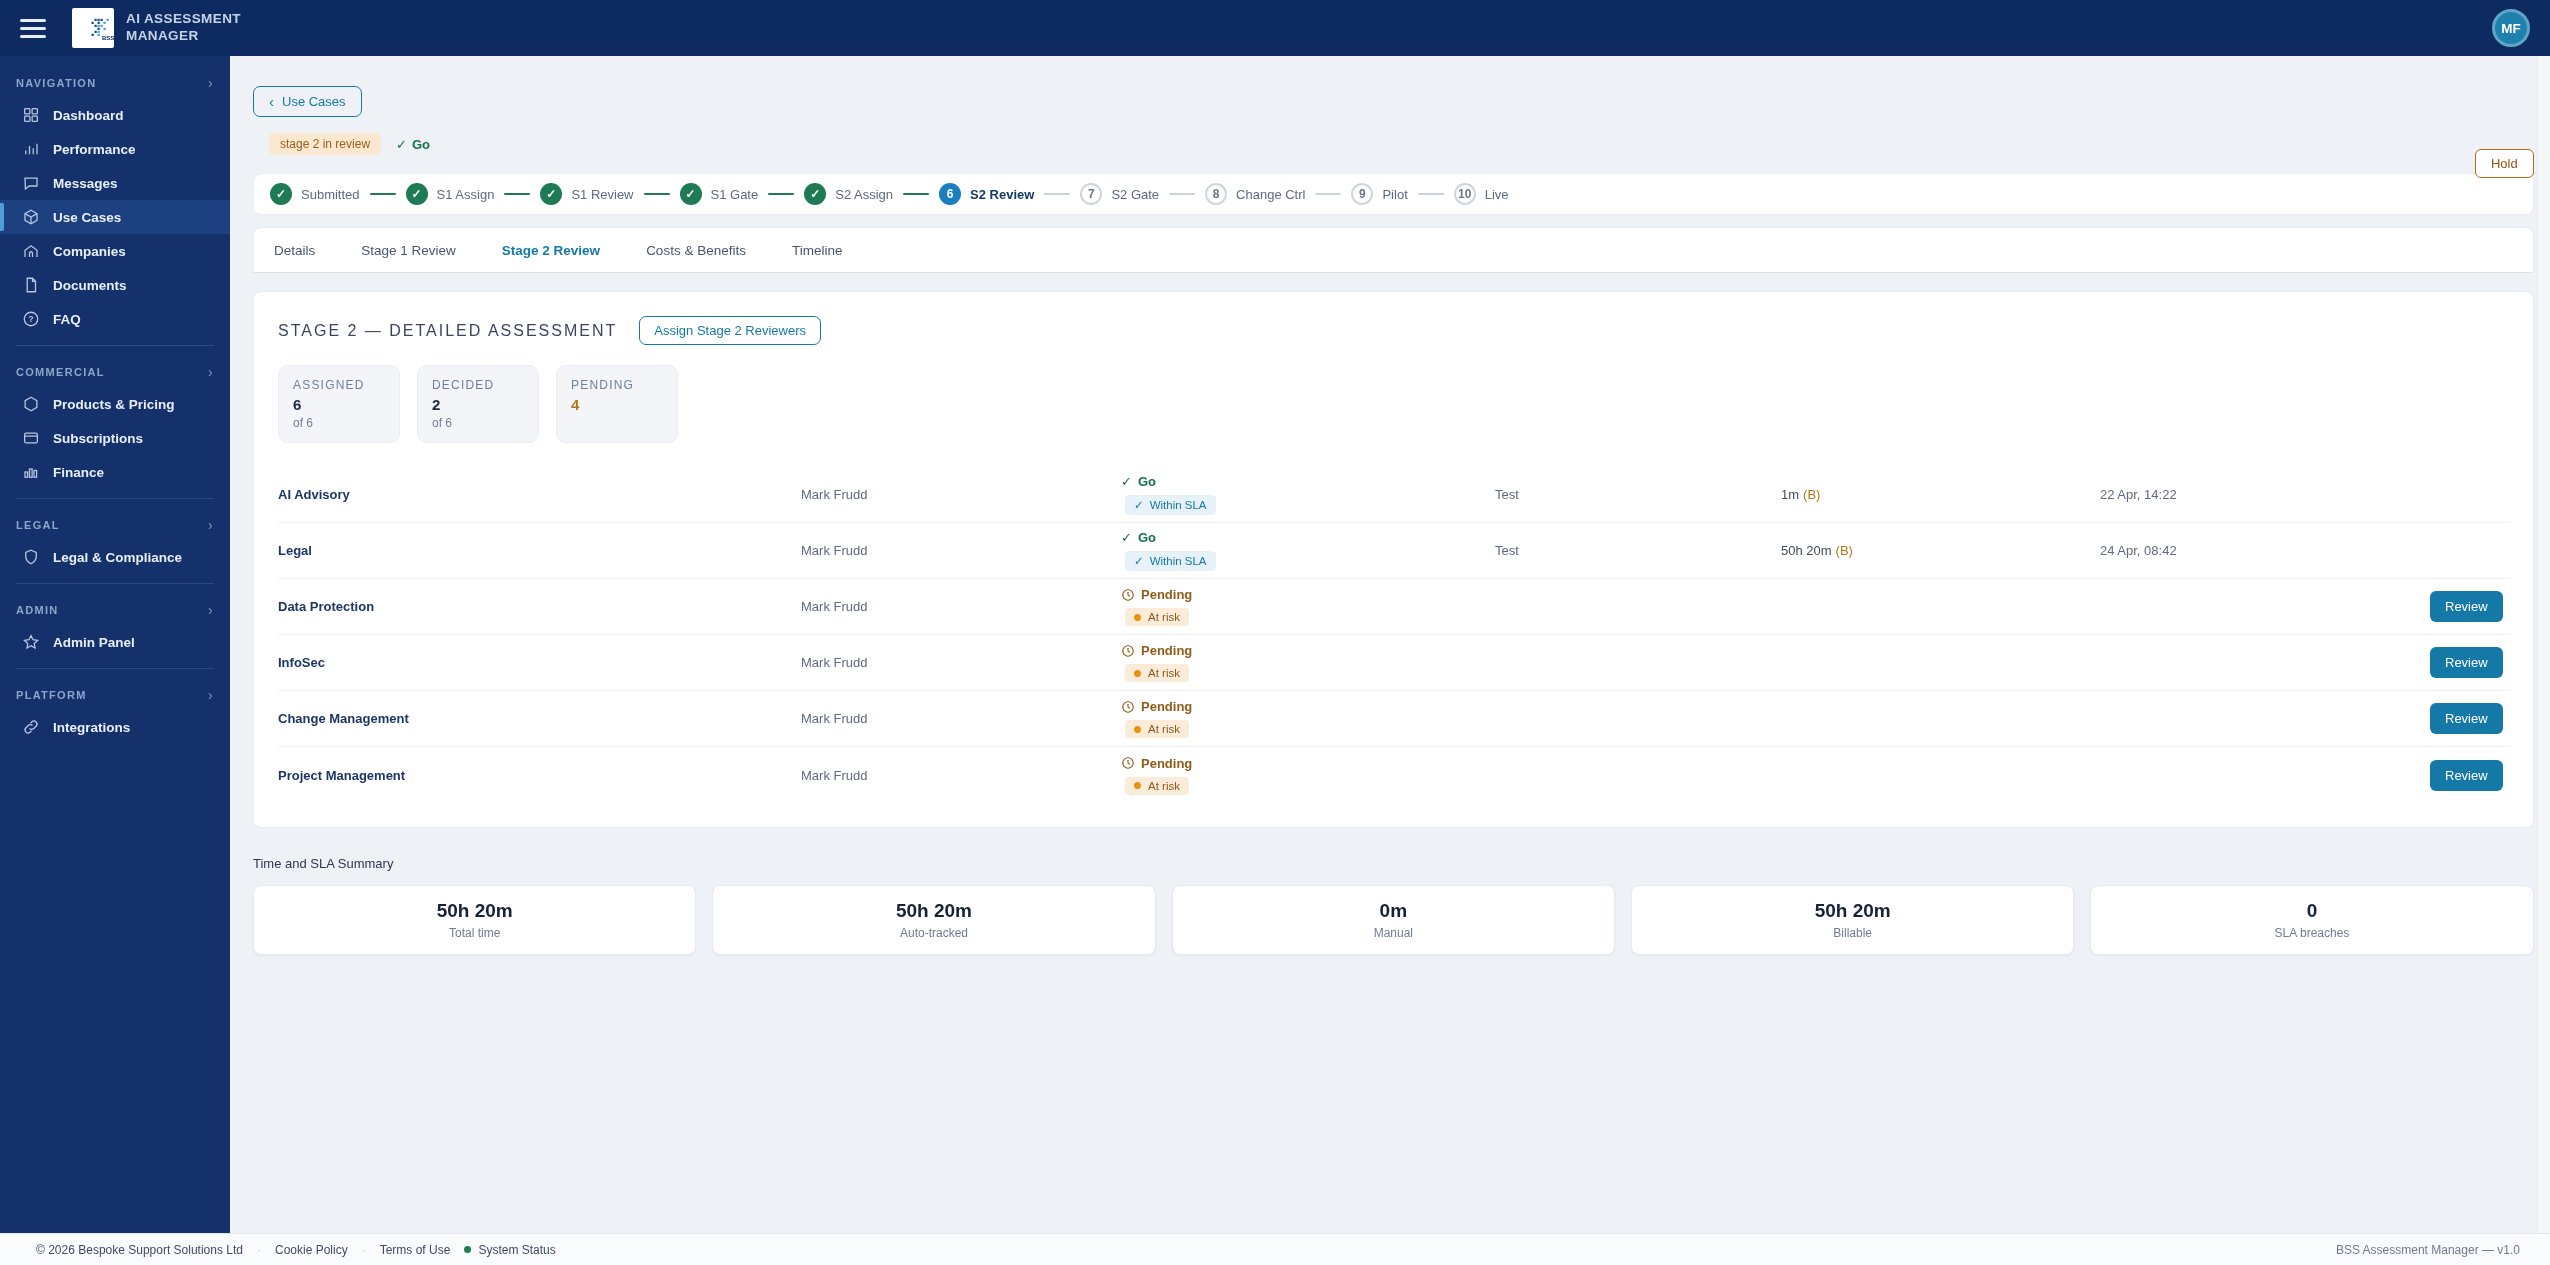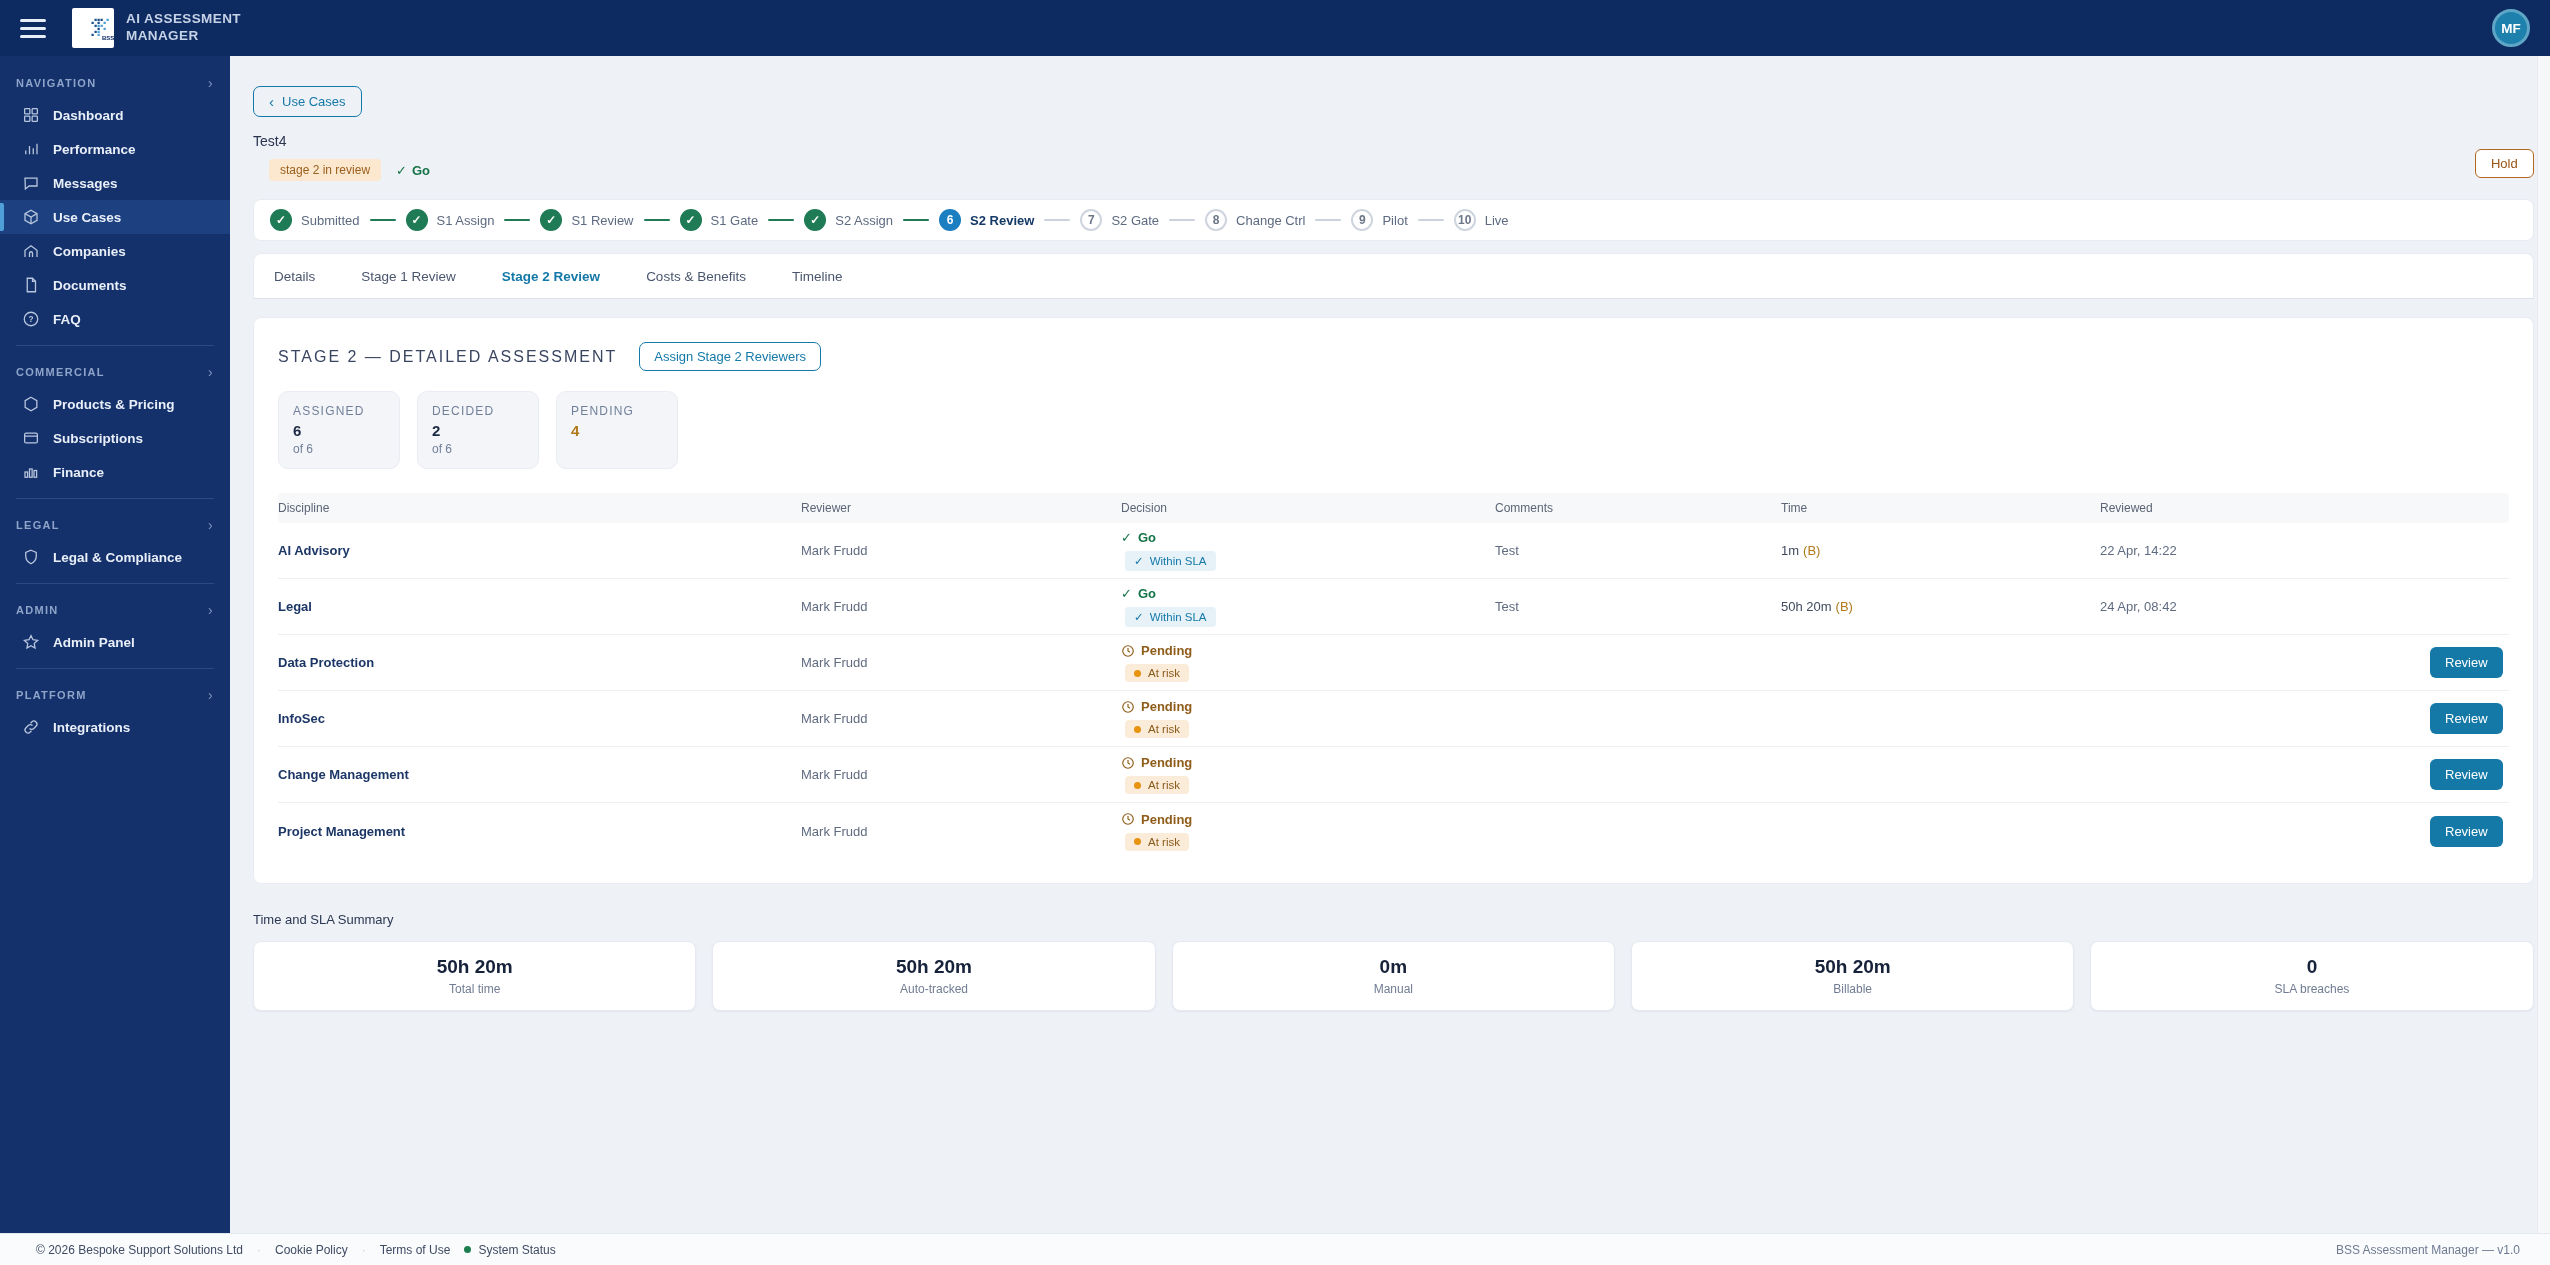--- a/index.html
+++ b/index.html
@@ -307,21 +307,20 @@
     </div>
   </div>
 
   <div class="main">
     <button class="back-btn">
       <span class="chevl">‹</span>
       <span>Use Cases</span>
     </button>
 
     <div class="header-block">
-      <div class="case-name">Test4</div>
       <div class="badge-row">
         <span class="status-badge">stage 2 in review</span>
         <span class="go-chip">
           <span class="ck">✓</span>
           <span>Go</span>
         </span>
       </div>
       <button class="hold-btn">Hold</button>
     </div>
 
@@ -406,29 +405,20 @@
           <div class="stat-sub">of 6</div>
         </div>
         <div class="stat-box">
           <div class="stat-label">PENDING</div>
           <div class="stat-value warn">4</div>
           <div class="stat-sub"></div>
         </div>
       </div>
 
       <div class="table">
-        <div class="thead">
-          <span>Discipline</span>
-          <span>Reviewer</span>
-          <span>Decision</span>
-          <span>Comments</span>
-          <span>Time</span>
-          <span>Reviewed</span>
-          <span></span>
-        </div>
 
         <div class="trow">
           <span class="c-disc">AI Advisory</span>
           <span class="c-rev">Mark Frudd</span>
           <span>
             <span class="dec-go">
                 <span class="ck">✓</span>
                 <span>Go</span>
               </span>
             <span class="sla-badge">

